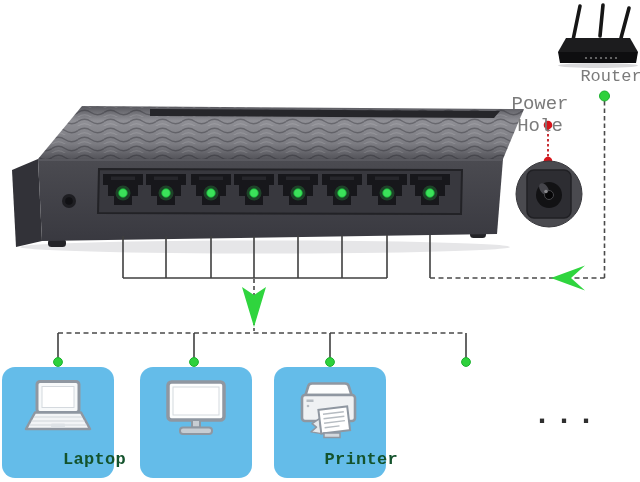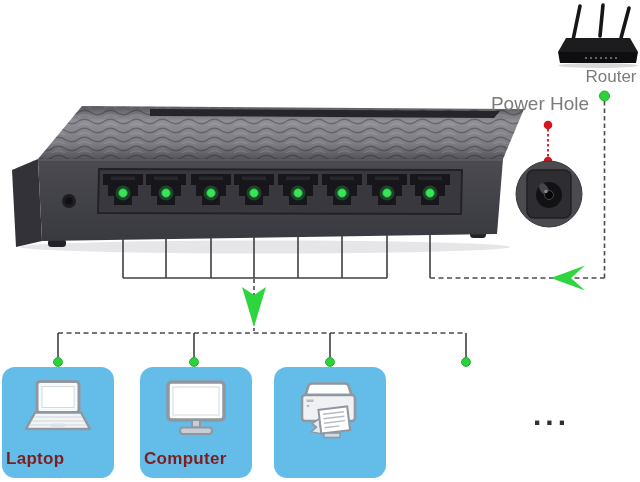--- a/index.html
+++ b/index.html
@@ -1,32 +1,32 @@
 <!DOCTYPE html>
 <html><head>
 <meta charset="utf-8">
 <style>
   html,body{margin:0;padding:0;background:#fff;}
   .stage{
     position:relative;width:640px;height:482px;background:#ffffff;
-    overflow:hidden;font-family:Liberation Sans, sans-serif;
+    overflow:hidden;font-family:Liberation Mono, monospace;
   }
   .diagram{position:absolute;left:0;top:0;}
   .label{position:absolute;color:#7b7b7b;}
   .router-label{left:580px;top:67px;width:62px;text-align:center;font-size:17px;}
   .power-label{left:486px;top:93px;width:108px;text-align:center;font-size:19px;}
   .device-box{
     position:absolute;top:367px;width:112px;height:111px;
     background:#64bce9;border-radius:13px;box-sizing:border-box;
   }
   .pos-0{left:2px}.pos-1{left:140px}.pos-2{left:274px}.pos-3{left:410px}
   .device-icon{position:absolute;top:13px;left:50%;transform:translateX(-50%);}
   .device-label{
-    position:absolute;bottom:9px;left:4px;width:100%;text-align:left;
-    color:#7f1d1d;font-size:17px;font-weight:bold;letter-spacing:.3px;
+    position:absolute;bottom:9px;left:12px;width:100%;text-align:right;
+    color:#14532d;font-size:17px;font-weight:bold;letter-spacing:.3px;
   }
   .more-dots{
     position:absolute;left:533px;top:400px;font-size:30px;font-weight:bold;
     color:#2f2f2f;letter-spacing:4px;line-height:30px;
   }
 </style>
 </head>
 <body>
 
 <div class="stage">
@@ -150,34 +150,34 @@
     <div class="device-label">Laptop</div>
   </div>
 
   <div class="device-box pos-1">
     <svg class="device-icon" width="76" height="58" viewBox="0 0 76 58">
       <rect x="10" y="2" width="56" height="38" rx="3.5" fill="#fdfefe" stroke="#8f97a1" stroke-width="3.5"></rect>
       <rect x="15" y="7" width="46" height="28" fill="#ffffff" stroke="#d4d9de" stroke-width="1"></rect>
       <rect x="34" y="40" width="8" height="7.5" fill="#c7cdd3" stroke="#8f97a1" stroke-width="2"></rect>
       <rect x="22" y="47.5" width="32" height="6.5" rx="3" fill="#c7cdd3" stroke="#8f97a1" stroke-width="2"></rect>
     </svg>
-    <div class="device-label">Computer</div>
   </div>
 
   <div class="device-box pos-2">
     <svg class="device-icon" width="76" height="60" viewBox="0 0 76 60">
       <path d="M20,3.5 L53,3.5 Q56,3.5 56.7,6 L59.5,15 L13.5,15 L16.3,6 Q17,3.5 20,3.5 Z" fill="#fcfdfd" stroke="#8f97a1" stroke-width="2.6" stroke-linejoin="round"></path>
       <rect x="10" y="15" width="53" height="26" rx="3" fill="#eff1f3" stroke="#8f97a1" stroke-width="2.6"></rect>
       <rect x="14.5" y="19.5" width="7" height="2.5" fill="#b6bcc2"></rect>
       <circle cx="16" cy="26" r="1.3" fill="#b6bcc2"></circle>
       <g transform="rotate(-7 42 42)">
         <path d="M28,37 L20,41 L24,45 L18,49 L28,52 Z" fill="#e6eaed" stroke="#8f97a1" stroke-width="1.5" stroke-linejoin="round"></path>
         <rect x="28" y="28" width="29" height="24" fill="#ffffff" stroke="#8f97a1" stroke-width="2"></rect>
         <path d="M32,33 H53 M32,37.5 H53 M32,42 H53 M32,46.5 H47" stroke="#b6bcc2" stroke-width="1.4" fill="none"></path>
       </g>
       <rect x="32" y="53" width="16" height="4.5" fill="#d4d9de" stroke="#8f97a1" stroke-width="1.5"></rect>
     </svg>
+    <div class="device-label">Printer</div>
   </div>
 
 
   <div class="more-dots">...</div>
 
 </div>
 
 </body></html>

